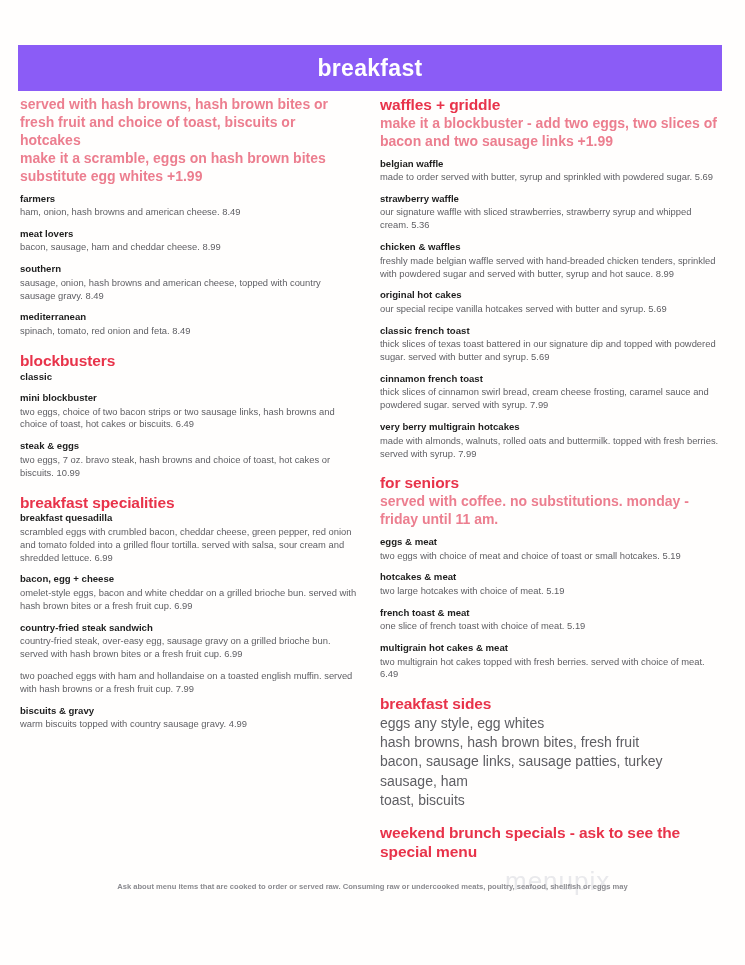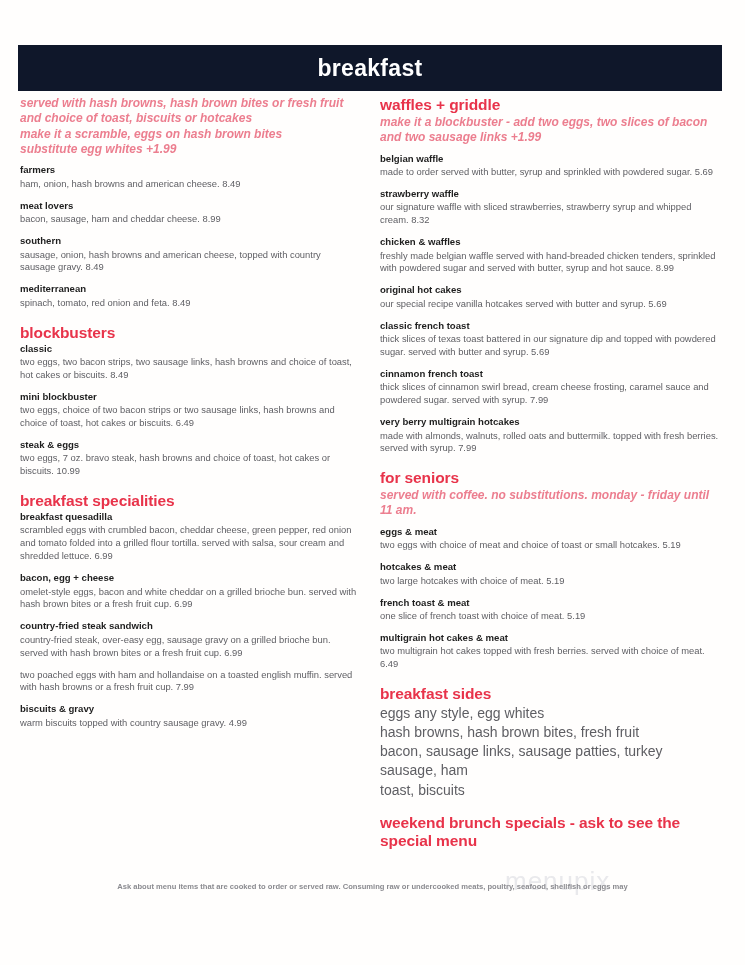--- a/index.html
+++ b/index.html
@@ -23,21 +23,21 @@
     box-sizing: border-box;
   }
 
   
   .banner {
     position: absolute;
     left: 18px;
     top: 45px;
     width: 704px;
     height: 46px;
-    background: #0f172a;
+    background: #8b5cf6;
     display: flex;
     align-items: center;
     justify-content: center;
   }
   .banner-title {
     color: #ffffff;
     font-size: 23px;
     font-weight: bold;
     letter-spacing: 0.3px;
     line-height: 1;
@@ -73,22 +73,21 @@
   .section-title {
     color: #E8334A;
     font-size: 15.5px;
     font-weight: bold;
     line-height: 1.15;
     margin: 0 0 1px 0;
     letter-spacing: -0.1px;
   }
   .section-note {
     color: #EC7E8F;
-    font-size: 12px;
-    font-style: italic;
+    font-size: 14px;
     font-weight: bold;
     line-height: 1.28;
     margin: 0 0 7px 0;
   }
 
   
   .item {
     margin-bottom: 9px;
   }
   .item:last-child {
@@ -185,21 +184,20 @@
           </div>
           <div class="item">
             <div class="item-name">mediterranean</div>
             <div class="item-desc">spinach, tomato, red onion and feta. 8.49</div>
           </div>
         </div>
         <div class="section">
           <div class="section-title">blockbusters</div>
           <div class="item">
             <div class="item-name">classic</div>
-            <div class="item-desc">two eggs, two bacon strips, two sausage links, hash browns and choice of toast, hot cakes or biscuits.  8.49</div>
           </div>
           <div class="item">
             <div class="item-name">mini blockbuster</div>
             <div class="item-desc">two eggs, choice of two bacon strips or two sausage links, hash browns and choice of toast, hot cakes or biscuits. 6.49</div>
           </div>
           <div class="item">
             <div class="item-name">steak &amp; eggs</div>
             <div class="item-desc">two eggs, 7 oz. bravo steak, hash browns and choice of toast, hot cakes or biscuits. 10.99</div>
           </div>
         </div>
@@ -230,21 +228,21 @@
     <div class="col col-right" id="right-column">
         <div class="section">
           <div class="section-title">waffles + griddle</div>
           <div class="section-note">make it a blockbuster - add two eggs, two slices of bacon and two sausage links +1.99</div>
           <div class="item">
             <div class="item-name">belgian waffle</div>
             <div class="item-desc">made to order served with butter, syrup and sprinkled with powdered sugar. 5.69</div>
           </div>
           <div class="item">
             <div class="item-name">strawberry waffle</div>
-            <div class="item-desc">our signature waffle with sliced strawberries, strawberry syrup and whipped cream.  8.32</div>
+            <div class="item-desc">our signature waffle with sliced strawberries, strawberry syrup and whipped cream.  5.36</div>
           </div>
           <div class="item">
             <div class="item-name">chicken &amp; waffles</div>
             <div class="item-desc">freshly made belgian waffle served with hand-breaded chicken tenders, sprinkled with powdered sugar and served with butter, syrup and hot sauce. 8.99</div>
           </div>
           <div class="item">
             <div class="item-name">original hot cakes</div>
             <div class="item-desc">our special recipe vanilla hotcakes served with butter and syrup. 5.69</div>
           </div>
           <div class="item">

